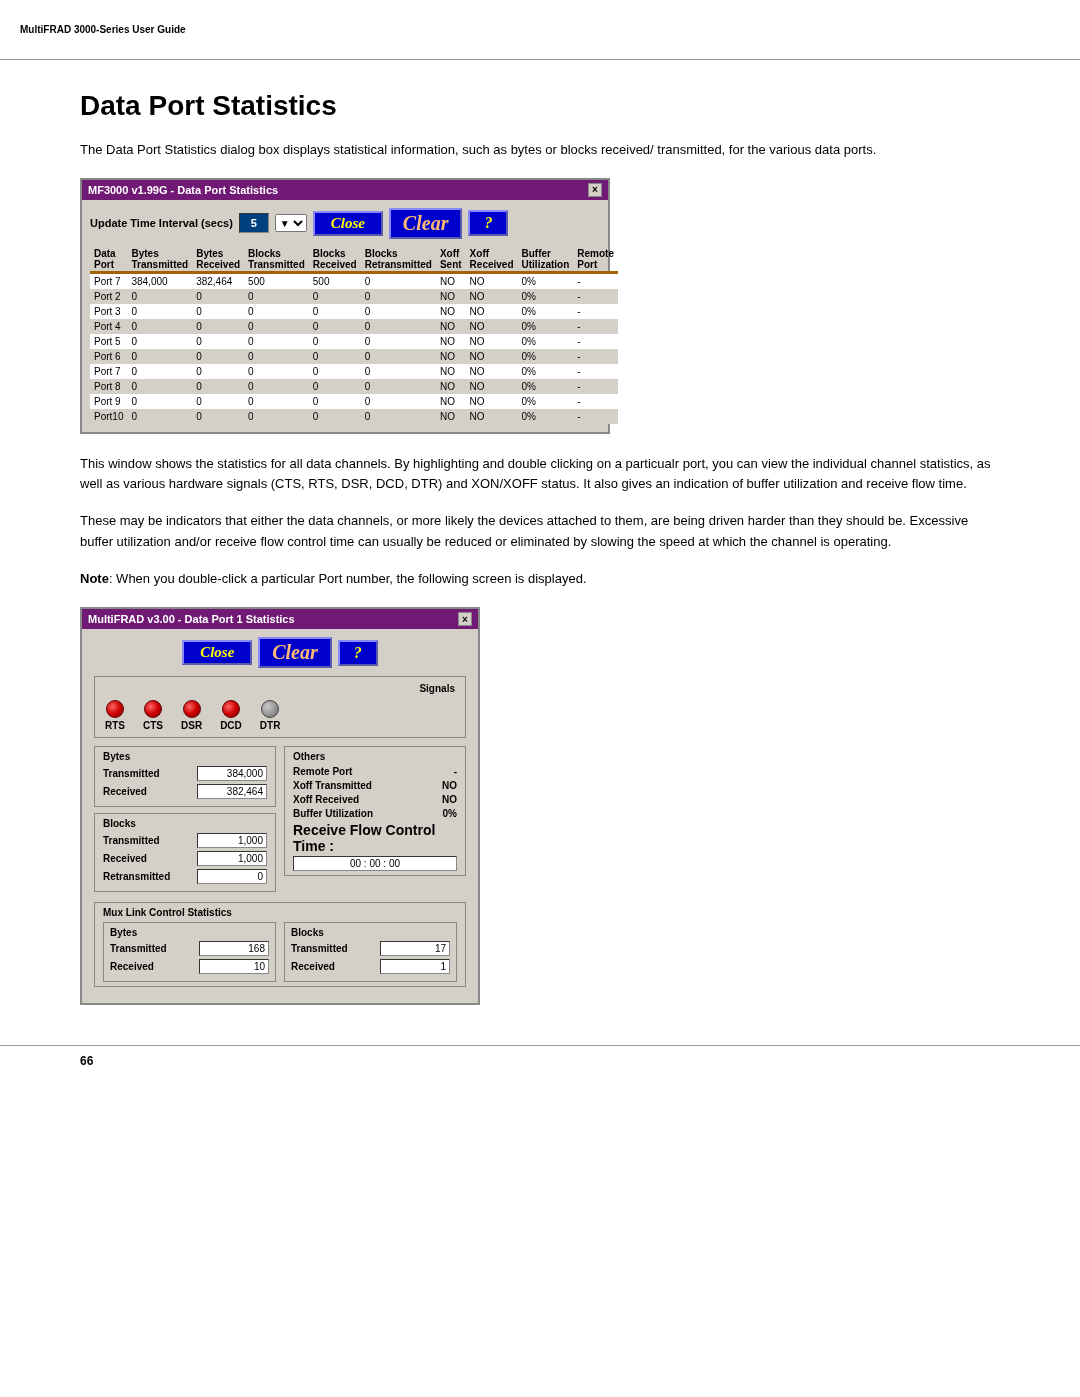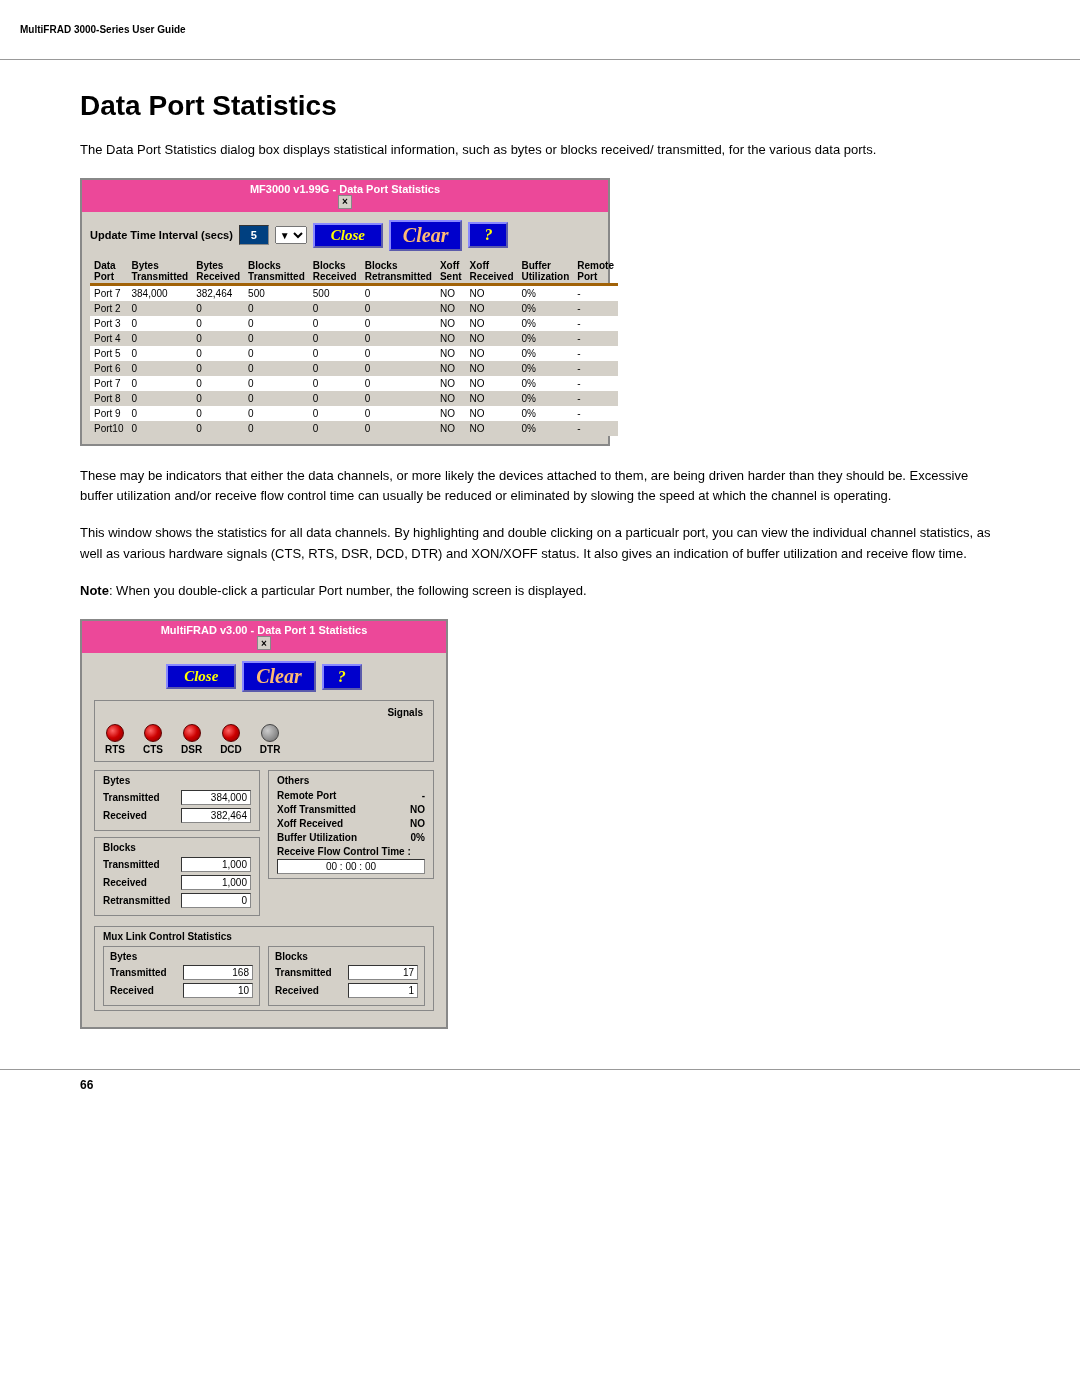--- a/index.html
+++ b/index.html
@@ -31,29 +31,28 @@
       margin-bottom: 18px;
     }
     
     .dialog-window {
       border: 2px solid #888;
       background: #d4d0c8;
       margin-bottom: 20px;
       width: 530px;
     }
     .dialog-titlebar {
-      background: #ec4899;
+      background: #701a75;
       color: white;
       font-size: 11px;
       font-weight: bold;
       padding: 3px 6px;
       display: flex;
       justify-content: space-between;
       align-items: center;
-      flex-direction: column;
     }
     .dialog-titlebar-close {
       background: #d4d0c8;
       border: 1px solid #888;
       width: 14px;
       height: 14px;
       display: flex;
       align-items: center;
       justify-content: center;
       font-size: 10px;
@@ -157,21 +156,21 @@
       line-height: 1.6;
       margin-bottom: 18px;
     }
     .note-bold {
       font-weight: bold;
     }
     
     .dialog2 {
       border: 2px solid #888;
       background: #d4d0c8;
-      width: 368px;
+      width: 400px;
     }
     .signals-section {
       border: 1px solid #888;
       margin: 8px 4px;
       padding: 6px 10px;
     }
     .signals-title {
       font-size: 10px;
       font-weight: bold;
       margin-bottom: 6px;
@@ -458,22 +457,22 @@
               <td>NO</td>
               <td>NO</td>
               <td>0%</td>
               <td>-</td>
             </tr>
           </tbody>
       </table>
     </div>
   </div>
 
+  <p class="description-text">This window shows the statistics for all data channels.  By highlighting and double clicking on a particualr port, you can view the individual channel statistics, as well as various hardware signals (CTS, RTS, DSR, DCD, DTR) and XON/XOFF status.  It also gives an indication of buffer utilization and receive flow time.</p>
   <p class="description-text">These may be indicators that either the data channels, or more likely the devices attached to them, are being driven harder than they should be.  Excessive buffer utilization and/or receive flow control time can usually be reduced or eliminated by slowing the speed at which the channel is operating.</p>
-  <p class="description-text">This window shows the statistics for all data channels.  By highlighting and double clicking on a particualr port, you can view the individual channel statistics, as well as various hardware signals (CTS, RTS, DSR, DCD, DTR) and XON/XOFF status.  It also gives an indication of buffer utilization and receive flow time.</p>
   <p class="note-text">
     <span class="note-bold">Note</span><span>: When you double-click a particular Port number, the following screen is displayed.</span>
   </p>
 
   <div class="dialog2">
     <div class="dialog-titlebar">
       <span>MultiFRAD v3.00 - Data Port 1 Statistics</span>
       <div class="dialog-titlebar-close">×</div>
     </div>
     <div class="dialog-body">
@@ -557,21 +556,21 @@
               <span class="stat-value-plain">NO</span>
             </div>
             <div class="stat-row">
               <span class="stat-label">Xoff Received</span>
               <span class="stat-value-plain">NO</span>
             </div>
             <div class="stat-row">
               <span class="stat-label">Buffer Utilization</span>
               <span class="stat-value-plain">0%</span>
             </div>
-            <div style="font-size:10px;font-weight:bold;margin-bottom:2px;">
+            <div style="font-size:14px;font-weight:bold;margin-bottom:2px;">
               <span>Receive Flow Control Time :</span>
             </div>
             <div class="time-display">00 : 00 : 00</div>
           </div>
         </div>
       </div>
 
       <div class="mux-section">
         <div class="mux-title">Mux Link Control Statistics</div>
         <div class="mux-inner">

